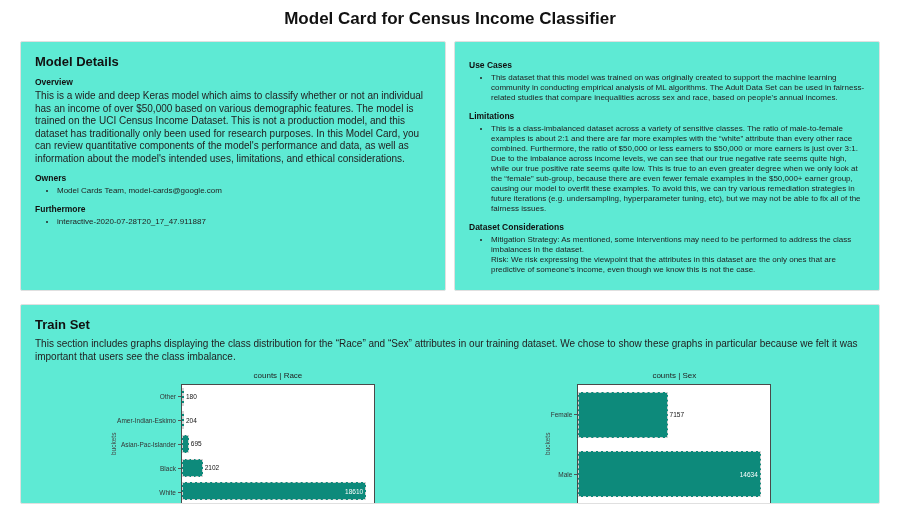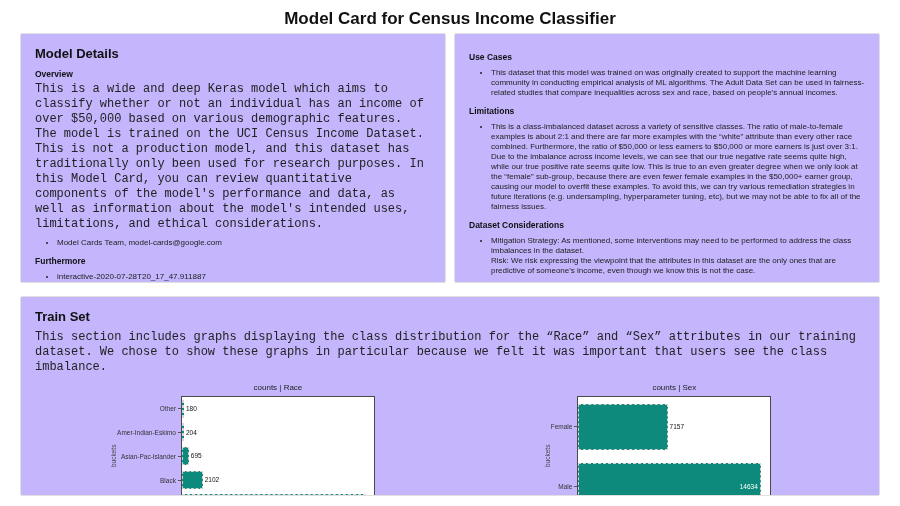--- a/index.html
+++ b/index.html
@@ -2,34 +2,34 @@
 <html><head>
 <meta charset="utf-8">
 <style>
   html,body{margin:0;padding:0;}
   body{
     width:900px;height:506px;overflow:hidden;background:#ffffff;
     font-family:"Liberation Sans",sans-serif;color:#212121;
   }
   .page-title{
     text-align:center;font-size:17px;font-weight:bold;color:#111;
-    margin:9px 0 4px;
+    margin:9px 0 12px;
   }
   .top-row{display:flex;gap:8px;margin:0 20px;}
   .panel{
-    background:#c4b5fd;border:1px solid #e0e0e0;border-radius:2px;
+    background:#5eead4;border:1px solid #e0e0e0;border-radius:2px;
     padding:10px 14px;box-sizing:border-box;
   }
   .top-row .panel{flex:1;height:250px;overflow:hidden;}
   .bottom-panel{margin:13px 20px 0;height:200px;overflow:hidden;}
   .panel-title{font-size:13px;font-weight:bold;color:#111;margin:2px 0 6px;}
   .panel h3{font-size:8.5px;font-weight:bold;color:#111;margin:8px 0 3px;}
-  .panel p{font-size:12px;line-height:1.25;margin:1px 0;color:#222;font-family:Liberation Mono, monospace;}
+  .panel p{font-size:10px;line-height:1.25;margin:1px 0;color:#222;}
   .panel ul{margin:2px 0 2px;padding-left:22px;}
-  .panel li{font-size:8px;line-height:1.25;color:#222;margin:6px 0 1px;}
+  .panel li{font-size:8px;line-height:1.25;color:#222;margin:0 0 1px;}
   .train-desc{font-size:8px;line-height:1.25;margin:2px 0 0;color:#222;}
 
   
   .charts-row{display:flex;margin-top:7px;}
   .chart-cell{width:50%;display:flex;justify-content:center;}
   .chart{display:flex;align-items:flex-start;}
   .c-ylab{
     writing-mode:vertical-rl;transform:rotate(180deg);
     font-size:6.5px;color:#444;height:120px;margin-top:14px;
     display:flex;align-items:center;justify-content:center;
@@ -63,20 +63,21 @@
 <body>
 
 <h1 class="page-title">Model Card for Census Income Classifier</h1>
 
 <div class="top-row">
   <div class="panel">
     <div class="panel-title">Model Details</div>
     <div>
         <h3>Overview</h3>
         <p>This is a wide and deep Keras model which aims to classify whether or not an individual has an income of over $50,000 based on various demographic features. The model is trained on the UCI Census Income Dataset. This is not a production model, and this dataset has traditionally only been used for research purposes. In this Model Card, you can review quantitative components of the model's performance and data, as well as information about the model's intended uses, limitations, and ethical considerations.</p>
+        <h3>Owners</h3>
         <ul>
           <li>
             <div>Model Cards Team, model-cards@google.com</div>
           </li>
         </ul>
         <h3>Furthermore</h3>
         <ul>
           <li>
             <div>interactive-2020-07-28T20_17_47.911887</div>
           </li>

